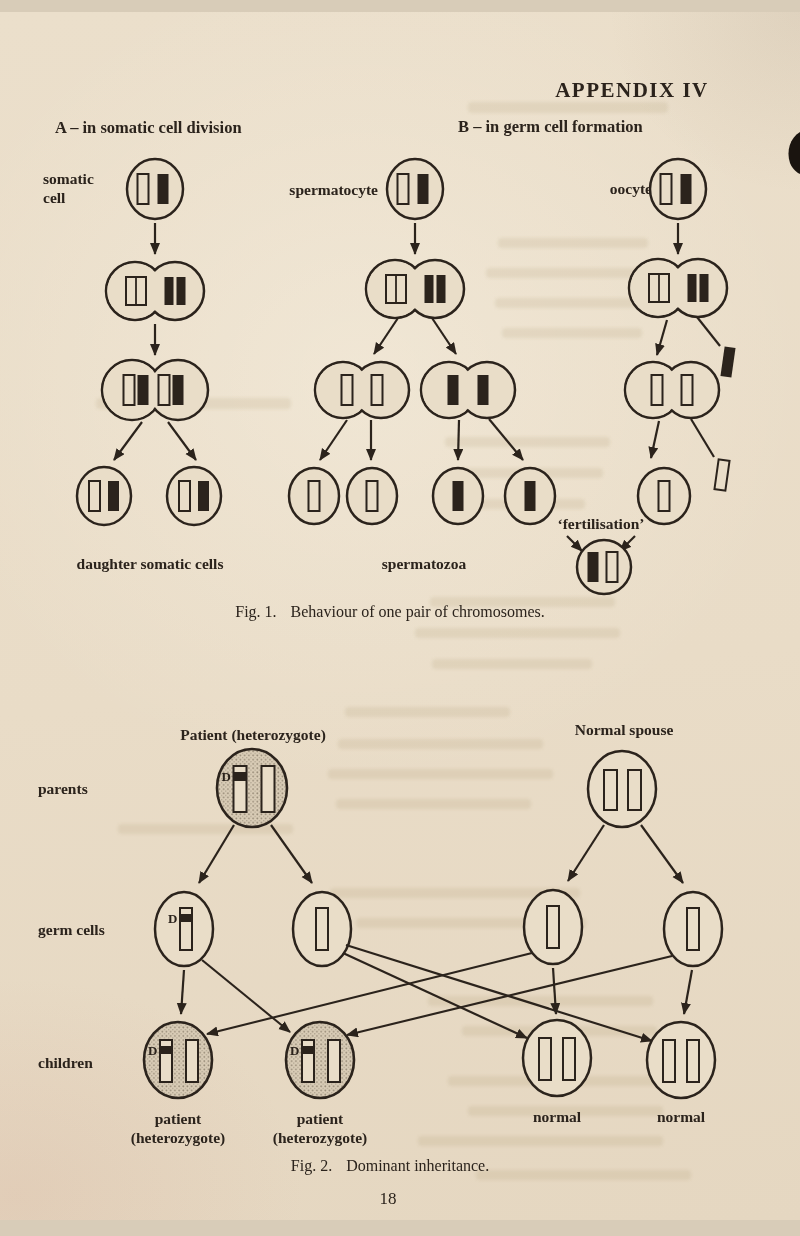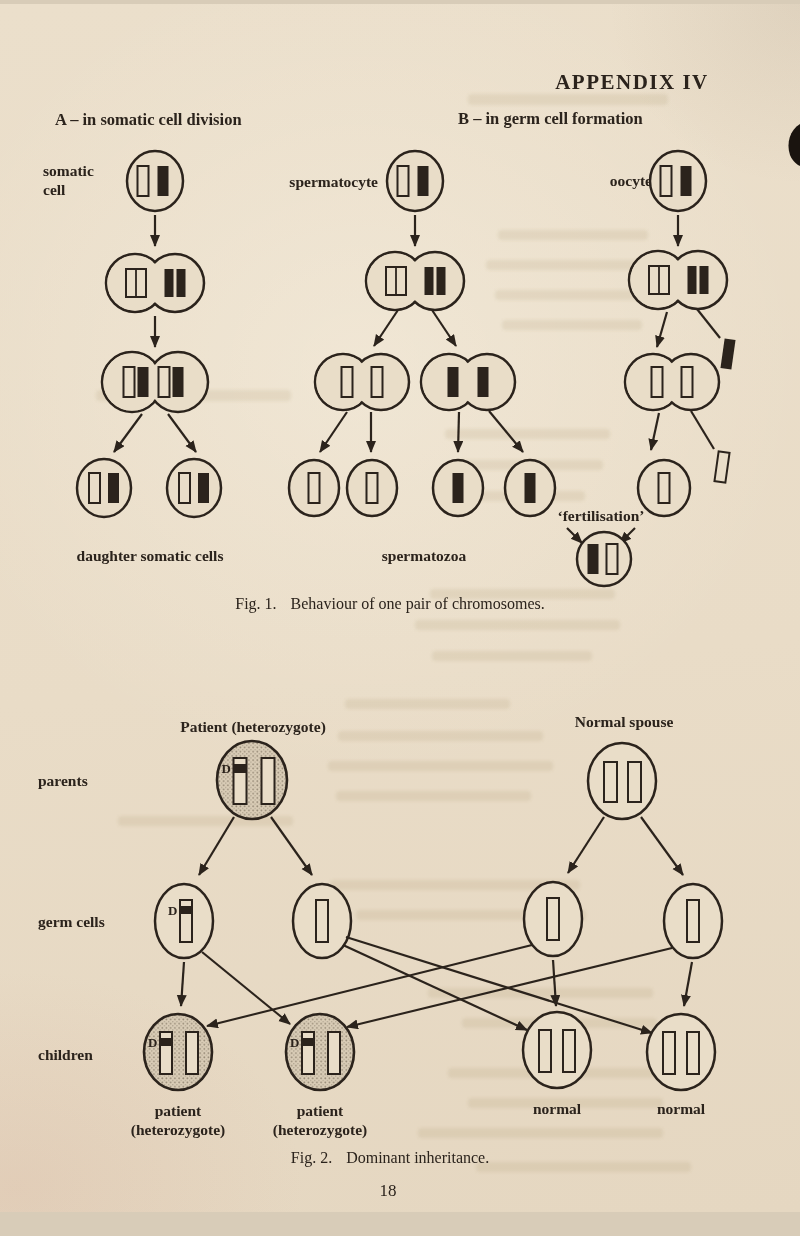--- a/index.html
+++ b/index.html
@@ -1,19 +1,19 @@
 <!DOCTYPE html>
 <html style="--paper: #e9ddc8; --ink: #2b231c;"><head>
 <meta charset="utf-8">
 <style>
   :root{ --paper:#e9ddc8; --ink:#2b231c; }
   html,body{margin:0;padding:0;}
   body{background:#d8ccb8;font-family:"Liberation Serif","DejaVu Serif",serif;}
   .page{
-    position:relative;width:800px;height:1208px;margin:4px auto;overflow:hidden;
+    position:relative;width:800px;height:1208px;margin:12px auto;overflow:hidden;
     background:
       radial-gradient(90% 55% at 45% 30%, rgba(255,251,240,.30), rgba(0,0,0,0) 62%),
       radial-gradient(60% 30% at 2% 98%, rgba(208,162,142,.20), rgba(0,0,0,0) 60%),
       radial-gradient(40% 25% at 100% 0%, rgba(120,100,80,.10), rgba(0,0,0,0) 60%),
       linear-gradient(175deg,#ebdfcb 0%, #e9dcc7 55%, #e5d7c1 100%);
   }
   svg text{fill:var(--ink);font-family:"Liberation Serif","DejaVu Serif",serif;}
   .w{fill:var(--paper);stroke:var(--ink);stroke-width:2;}
   .d{fill:var(--ink);}
   .s{stroke:var(--ink);stroke-width:1.8;}

